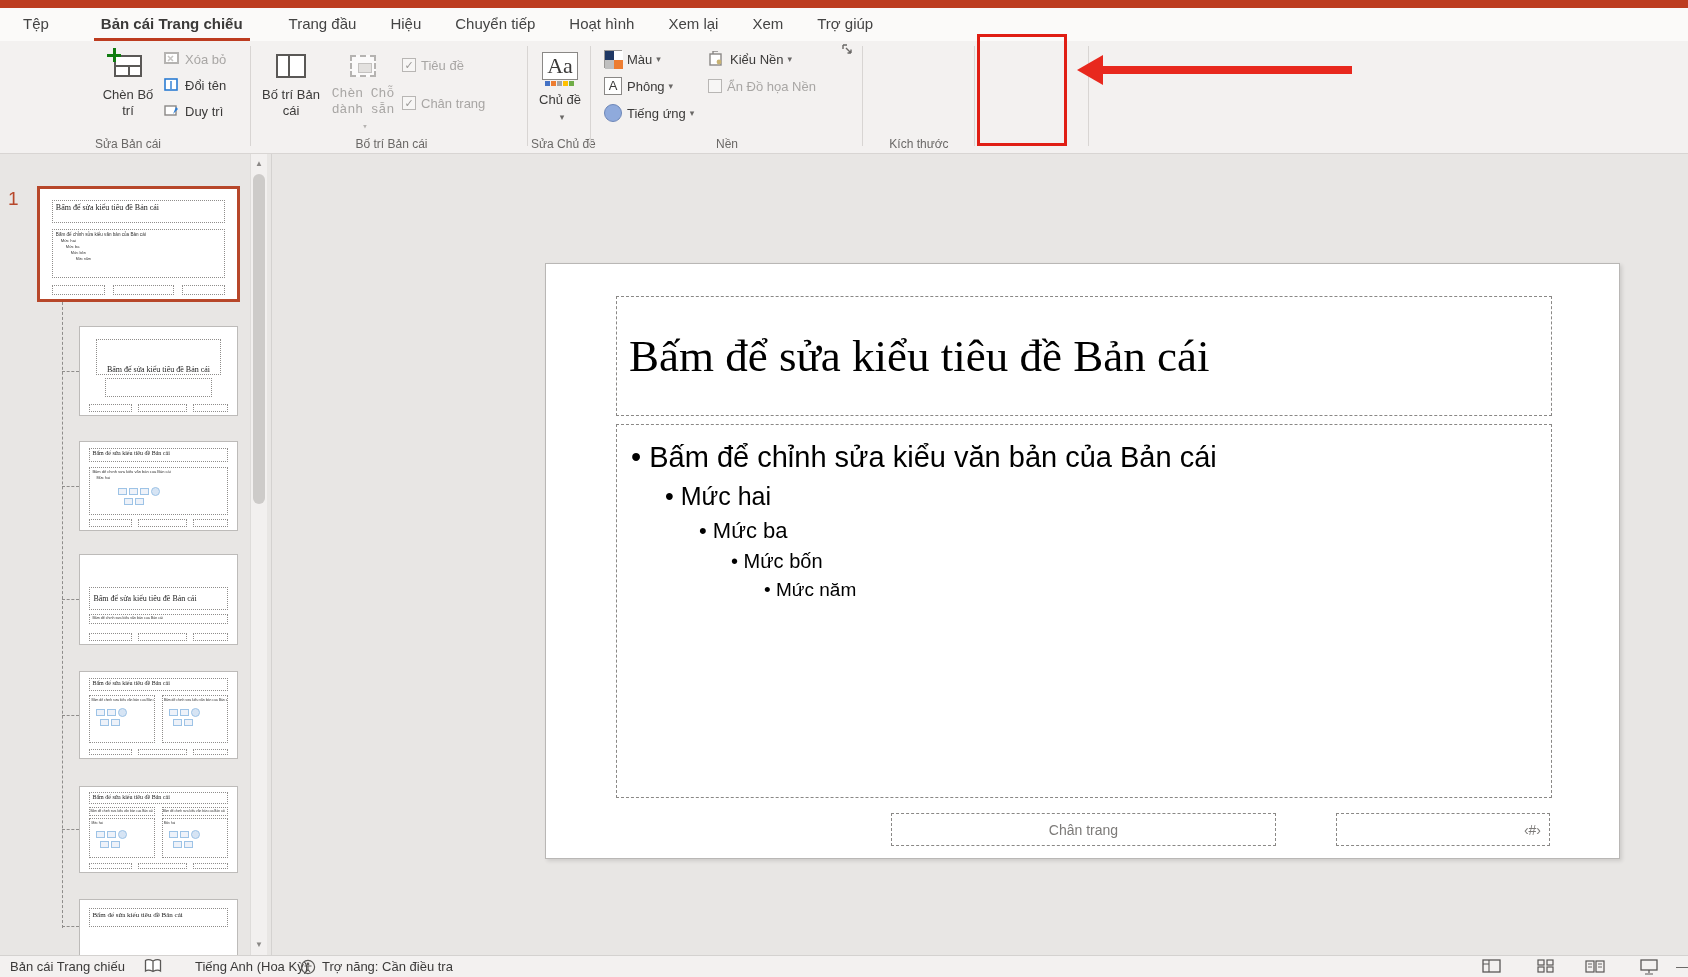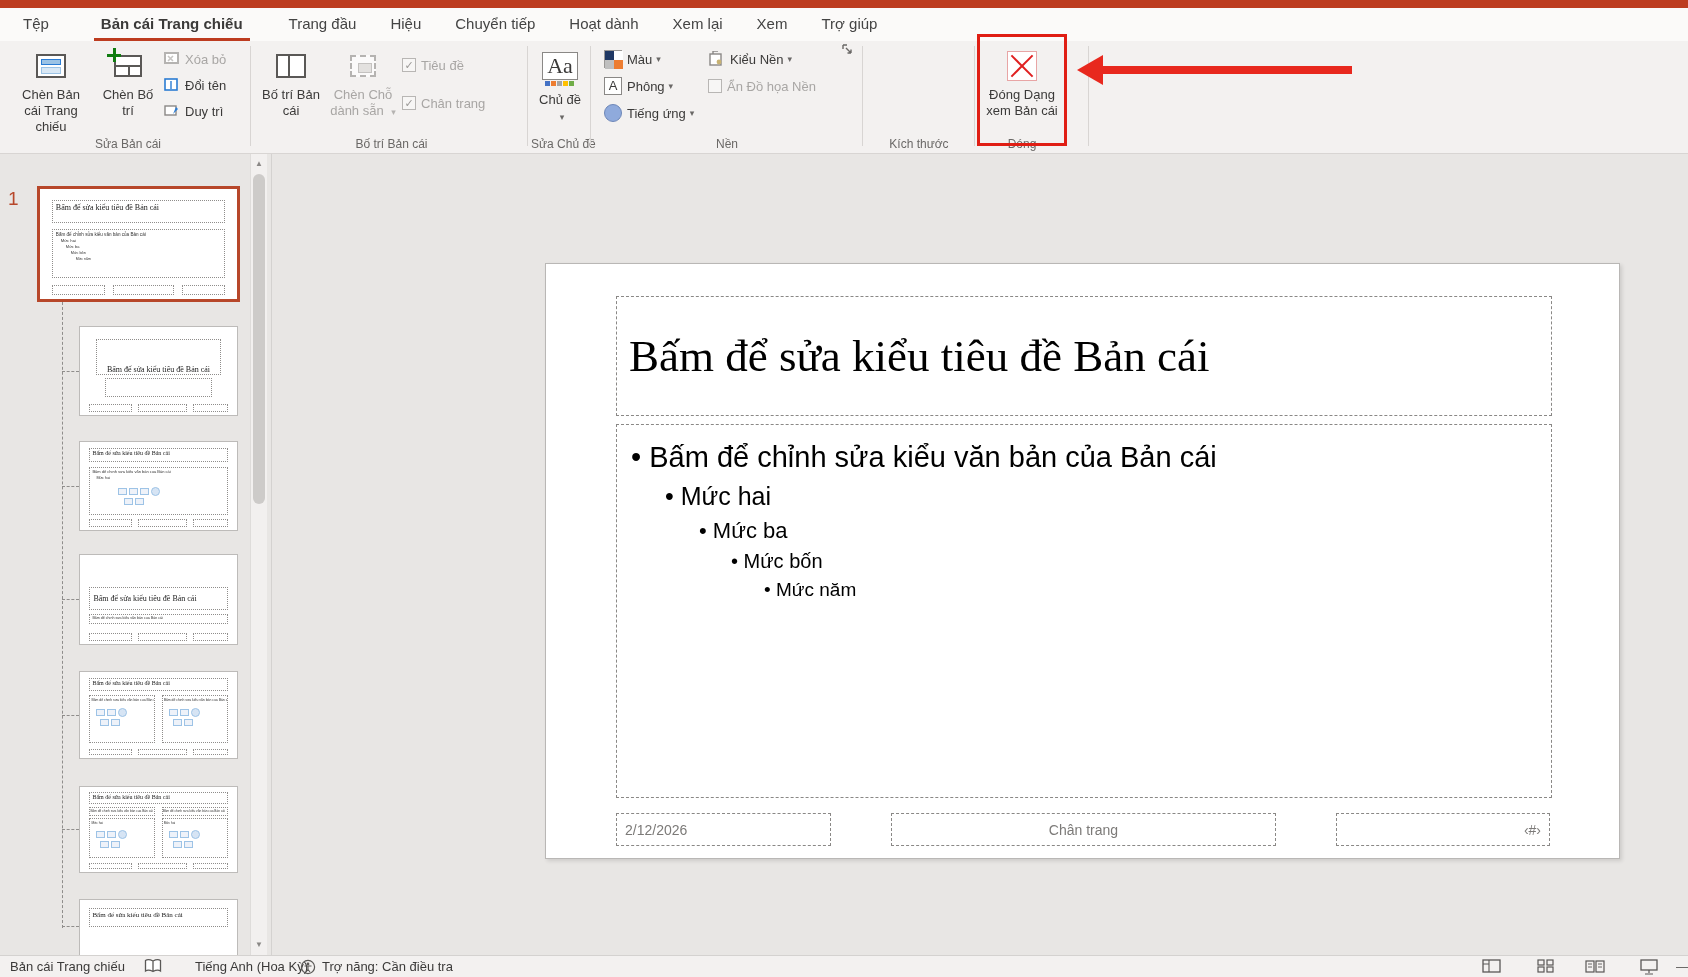--- a/index.html
+++ b/index.html
@@ -18,21 +18,21 @@
   .tab.active::after { content:""; position:absolute; left:10px; right:10px; bottom:0; height:3px; background:#bd3c20; }
 
   
   .ribbon { position:absolute; left:0; top:41px; width:1688px; height:113px; background:#f3f1f0; border-bottom:1px solid #d8d5d3; }
   .rgroup { position:absolute; top:0; height:112px; }
   .group-label { position:absolute; left:0; right:0; bottom:2px; text-align:center; font-size:12px; color:#6a6866; white-space:nowrap; }
   .vsep { position:absolute; top:5px; height:100px; width:1px; background:#d8d5d3; }
 
   .bigbtn { position:absolute; top:2px; display:flex; flex-direction:column; align-items:center; justify-content:flex-start; height:92px; }
   .bigbtn .blabel { font-size:13px; color:#3b3a39; text-align:center; line-height:16px; margin-top:4px; white-space:normal; }
-  .bigbtn.disabled .blabel { color:#a8a6a4; }
+  .bigbtn.disabled .blabel { color:#a8a6a4;font-family:Liberation Mono, monospace; }
   .bicon { width:34px; height:34px; display:flex; align-items:center; justify-content:center; margin-top:6px; }
 
   .smallrow { position:absolute; display:flex; align-items:center; height:20px; }
   .smallrow .slabel { font-size:13px; color:#3b3a39; margin-left:5px; white-space:nowrap; }
   .smallrow.disabled .slabel { color:#a8a6a4; }
   .caret { font-size:9px; color:#6a6866; margin-left:4px; }
   .disabled .caret { color:#b5b3b1; }
 
   .cb { width:14px; height:14px; border:1px solid #b8b6b4; background:#f7f6f5; font-size:11px; line-height:12px;
         text-align:center; color:#9a9896; flex:0 0 auto; }
@@ -119,38 +119,29 @@
 <body>
 
 <div class="titlebar-strip"></div>
 
 <div class="menubar">
   <div class="tab first">Tệp</div>
   <div class="tab active" style="margin-left:18px">Bản cái Trang chiếu</div>
   <div class="tab" style="margin-left:12px">Trang đầu</div>
   <div class="tab">Hiệu</div>
   <div class="tab">Chuyển tiếp</div>
-  <div class="tab">Hoạt dành</div>
+  <div class="tab">Hoạt hình</div>
   <div class="tab">Xem lại</div>
   <div class="tab">Xem</div>
   <div class="tab">Trợ giúp</div>
 </div>
 
 <div class="ribbon">
 
   <div class="rgroup" style="left:6px; width:244px;">
-    <div class="bigbtn" style="left:8px; width:74px;">
-      <div class="bicon">
-          <div class="slide-ic">
-            <div class="bar"></div>
-            <div style="position:absolute;left:3px;top:11px;right:3px;height:7px;background:#d9e8f5;border:1px solid #9cc3e5;"></div>
-          </div>
-        </div>
-      <div class="blabel">Chèn Bản cái Trang chiếu</div>
-    </div>
     <div class="bigbtn" style="left:92px; width:60px;">
       <div class="bicon">
           <div class="layout-ic">
             <div class="h"></div>
             <div class="v"></div>
             <div class="plus"></div>
           </div>
         </div>
       <div class="blabel">Chèn Bố trí</div>
     </div>
@@ -266,29 +257,20 @@
         <path d="M4 4 L9 9 M9 9 H5.5 M9 9 V5.5" stroke="#6a6866" stroke-width="1.4" fill="none"></path>
       </svg>
   </div>
   <div class="vsep" style="left:862px;"></div>
 
   <div class="rgroup" style="left:866px; width:106px;">
     <div class="group-label">Kích thước</div>
   </div>
   <div class="vsep" style="left:974px;"></div>
 
-  <div class="rgroup" style="left:978px; width:88px;">
-    <div class="bigbtn" style="left:2px; width:84px;">
-      <div class="bicon">
-          <div class="close-ic"></div>
-        </div>
-      <div class="blabel">Đóng Dạng xem Bản cái</div>
-    </div>
-    <div class="group-label">Đóng</div>
-  </div>
   <div class="vsep" style="left:1088px;"></div>
 </div>
 
 <div class="anno-rect"></div>
 <div class="anno-arrow">
   <div class="head"></div>
     <div class="shaft"></div>
 </div>
 
 <div class="main">
@@ -454,23 +436,20 @@
     <div class="ph title-ph">
       <div class="t">Bấm để sửa kiểu tiêu đề Bản cái</div>
     </div>
     <div class="ph body-ph">
       <div class="bl lv1">Bấm để chỉnh sửa kiểu văn bản của Bản cái</div>
       <div class="bl lv2">Mức hai</div>
       <div class="bl lv3">Mức ba</div>
       <div class="bl lv4">Mức bốn</div>
       <div class="bl lv5">Mức năm</div>
     </div>
-    <div class="ph foot-ph date-ph">
-      <span>2/12/2026</span>
-    </div>
     <div class="ph foot-ph footer-ph">
       <span>Chân trang</span>
     </div>
     <div class="ph foot-ph num-ph">
       <span>‹#›</span>
     </div>
   </div>
 </div>
 
 <div class="statusbar">

